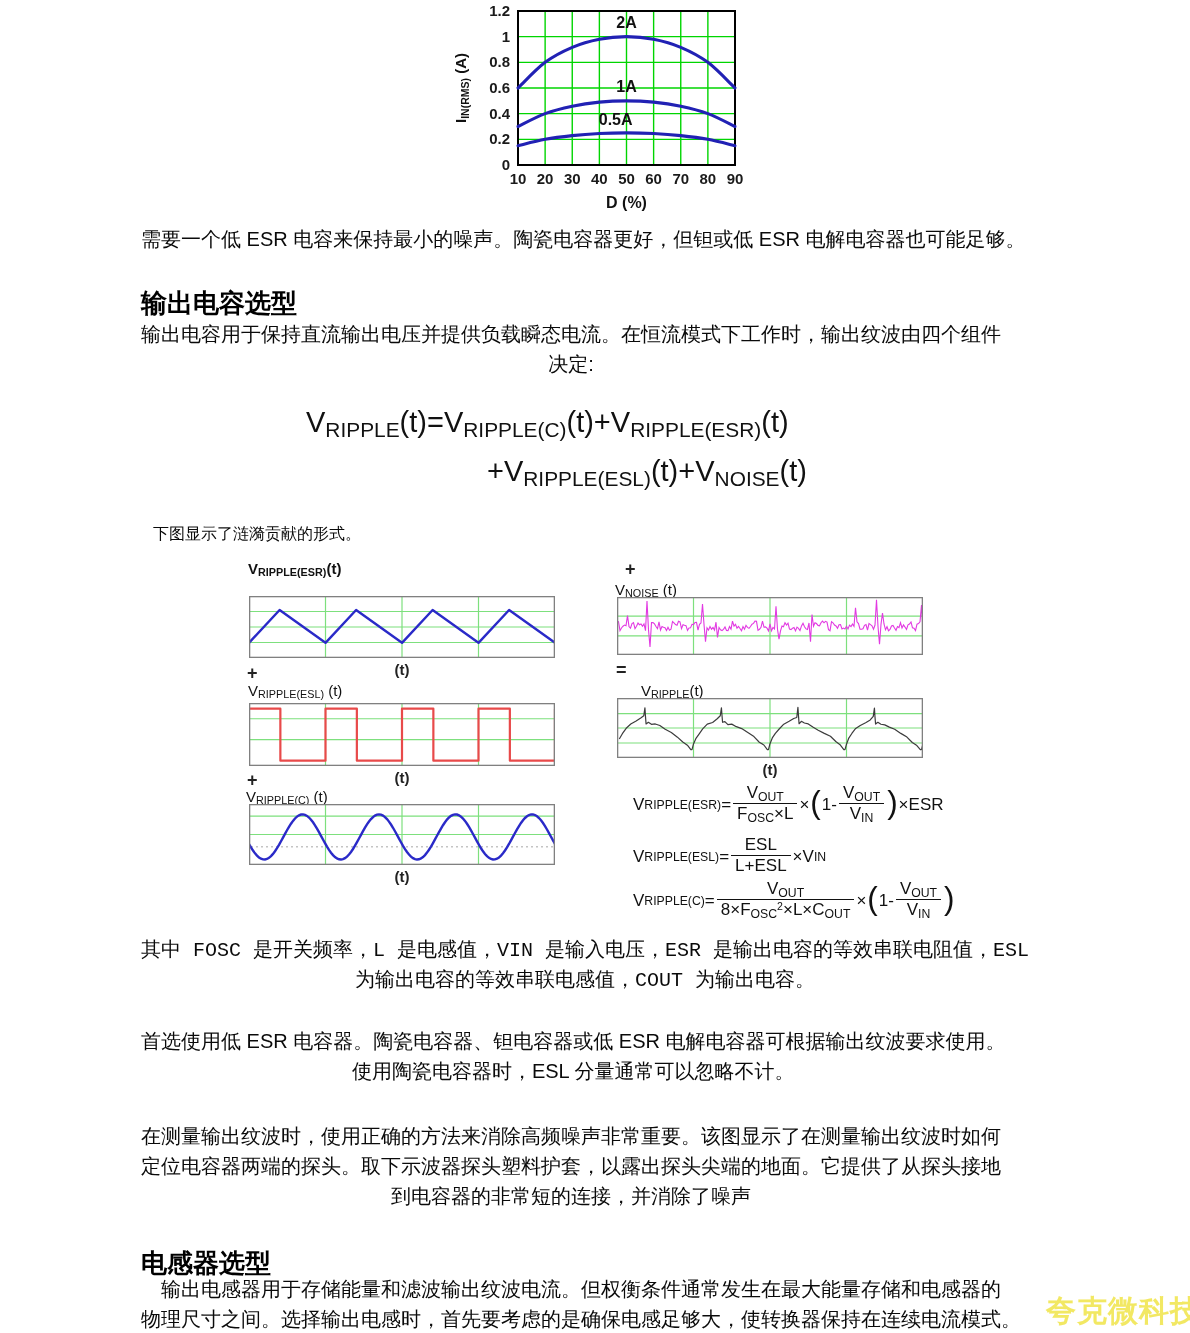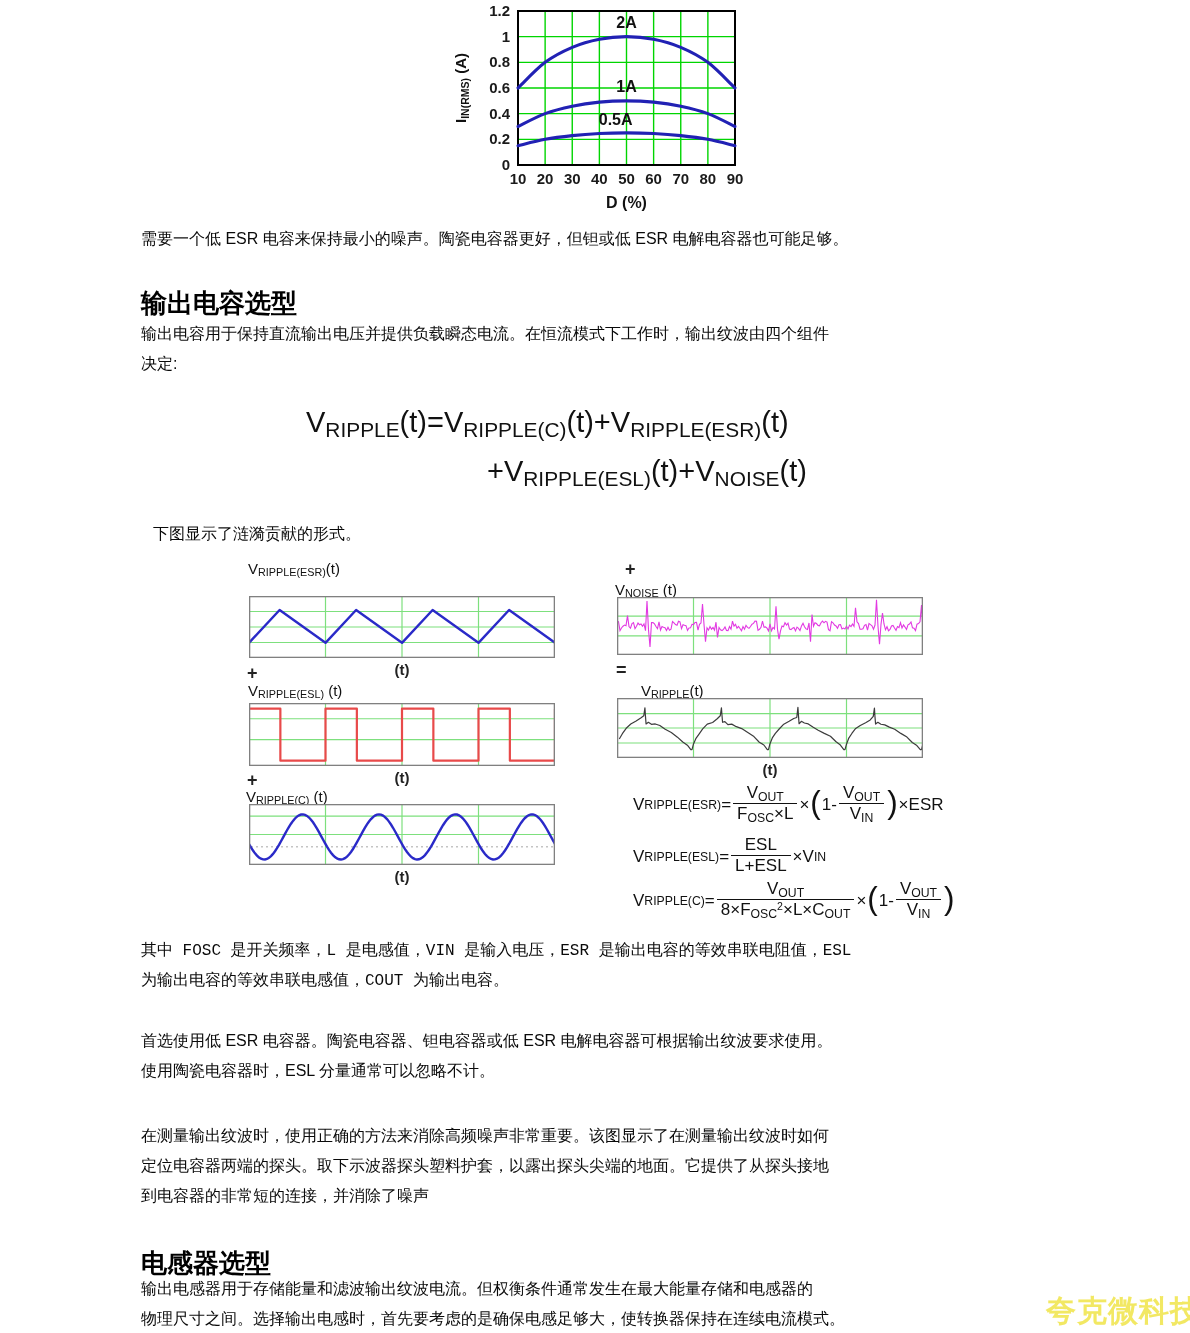--- a/index.html
+++ b/index.html
@@ -1,19 +1,19 @@
 <!DOCTYPE html>
 <html><head>
 <meta charset="utf-8">
 <style>
   html,body{margin:0;padding:0;background:#fff;}
   .page{position:relative;width:1190px;height:1333px;background:#ffffff;overflow:hidden;
         font-family:"Liberation Sans",sans-serif;color:#000;}
   .abs{position:absolute;}
-  .para{font-size:16px;line-height:30px;white-space:nowrap;color:#0a0a0a;}
+  .para{font-size:20px;line-height:30px;white-space:nowrap;color:#0a0a0a;text-align:center;}
   .para .pline{display:block;}
   .heading{font-size:26px;font-weight:700;white-space:nowrap;color:#000;}
   .caption{font-size:16px;white-space:nowrap;color:#0a0a0a;margin-left:12px;}
   
   .fline{font-size:29px;white-space:nowrap;line-height:1;color:#111;}
   .formula{font-size:17px;white-space:nowrap;line-height:1.15;color:#111;display:flex;align-items:center;}
   sub.fsub{font-size:0.72em;vertical-align:-0.22em;line-height:0;}
   sup.fsup{font-size:0.62em;vertical-align:0.45em;line-height:0;}
   .frac{display:inline-flex;flex-direction:column;align-items:stretch;text-align:center;
         vertical-align:middle;margin:0 2px;position:relative;top:-1px;}
@@ -82,21 +82,21 @@
   <div class="abs fline" style="left:306px;top:408px;"><span>V</span><sub class="fsub">RIPPLE</sub><span>(t)=V</span><sub class="fsub">RIPPLE(C)</sub><span>(t)+V</span><sub class="fsub">RIPPLE(ESR)</sub><span>(t)</span></div>
 
   <div class="abs para" style="left:141px;top:319px;">
       <span class="pline">输出电容用于保持直流输出电压并提供负载瞬态电流。在恒流模式下工作时，输出纹波由四个组件</span>
       <span class="pline">决定:</span>
     </div>
   <div class="abs fline" style="left:458px;top:457px;margin-left:29px;"><span>+V</span><sub class="fsub">RIPPLE(ESL)</sub><span>(t)+V</span><sub class="fsub">NOISE</sub><span>(t)</span></div>
 
   <div class="abs caption" style="left:141px;top:524px;">下图显示了涟漪贡献的形式。</div>
 
-  <div class="abs wlabel" style="left:248px;top:560px;"><span>V</span><sub class="fsub">RIPPLE(ESR)</sub><span>(t)</span></div>
+  <div class="abs wlabel" style="left:248px;top:560px;font-weight:bold;"><span>V</span><sub class="fsub">RIPPLE(ESR)</sub><span>(t)</span></div>
   <svg class="abs wpanel" style="left:249px;top:596px;" width="306" height="62">
       <rect x="0" y="0" width="306" height="62" fill="#fff"></rect>
       <line x1="76.5" y1="0" x2="76.5" y2="62" stroke="#7de07d" stroke-width="1.2"></line>
       <line x1="153" y1="0" x2="153" y2="62" stroke="#7de07d" stroke-width="1.2"></line>
       <line x1="229.5" y1="0" x2="229.5" y2="62" stroke="#7de07d" stroke-width="1.2"></line>
       <line x1="0" y1="15.5" x2="306" y2="15.5" stroke="#7de07d" stroke-width="1.2"></line>
       <line x1="0" y1="31" x2="306" y2="31" stroke="#7de07d" stroke-width="1.2"></line>
       <line x1="0" y1="46.5" x2="306" y2="46.5" stroke="#7de07d" stroke-width="1.2"></line>
       <path d="M0 46.81 L30.6 13.950000000000001 L76.5 46.81 L107.1 13.950000000000001 L153 46.81 L183.6 13.950000000000001 L229.5 46.81 L260.1 13.950000000000001 L306 46.81" fill="none" stroke="#2a2ac8" stroke-width="2.4" stroke-linejoin="round"></path>
       <rect x="0.6" y="0.6" width="304.8" height="60.8" fill="none" stroke="#808080" stroke-width="1.4"></rect>

